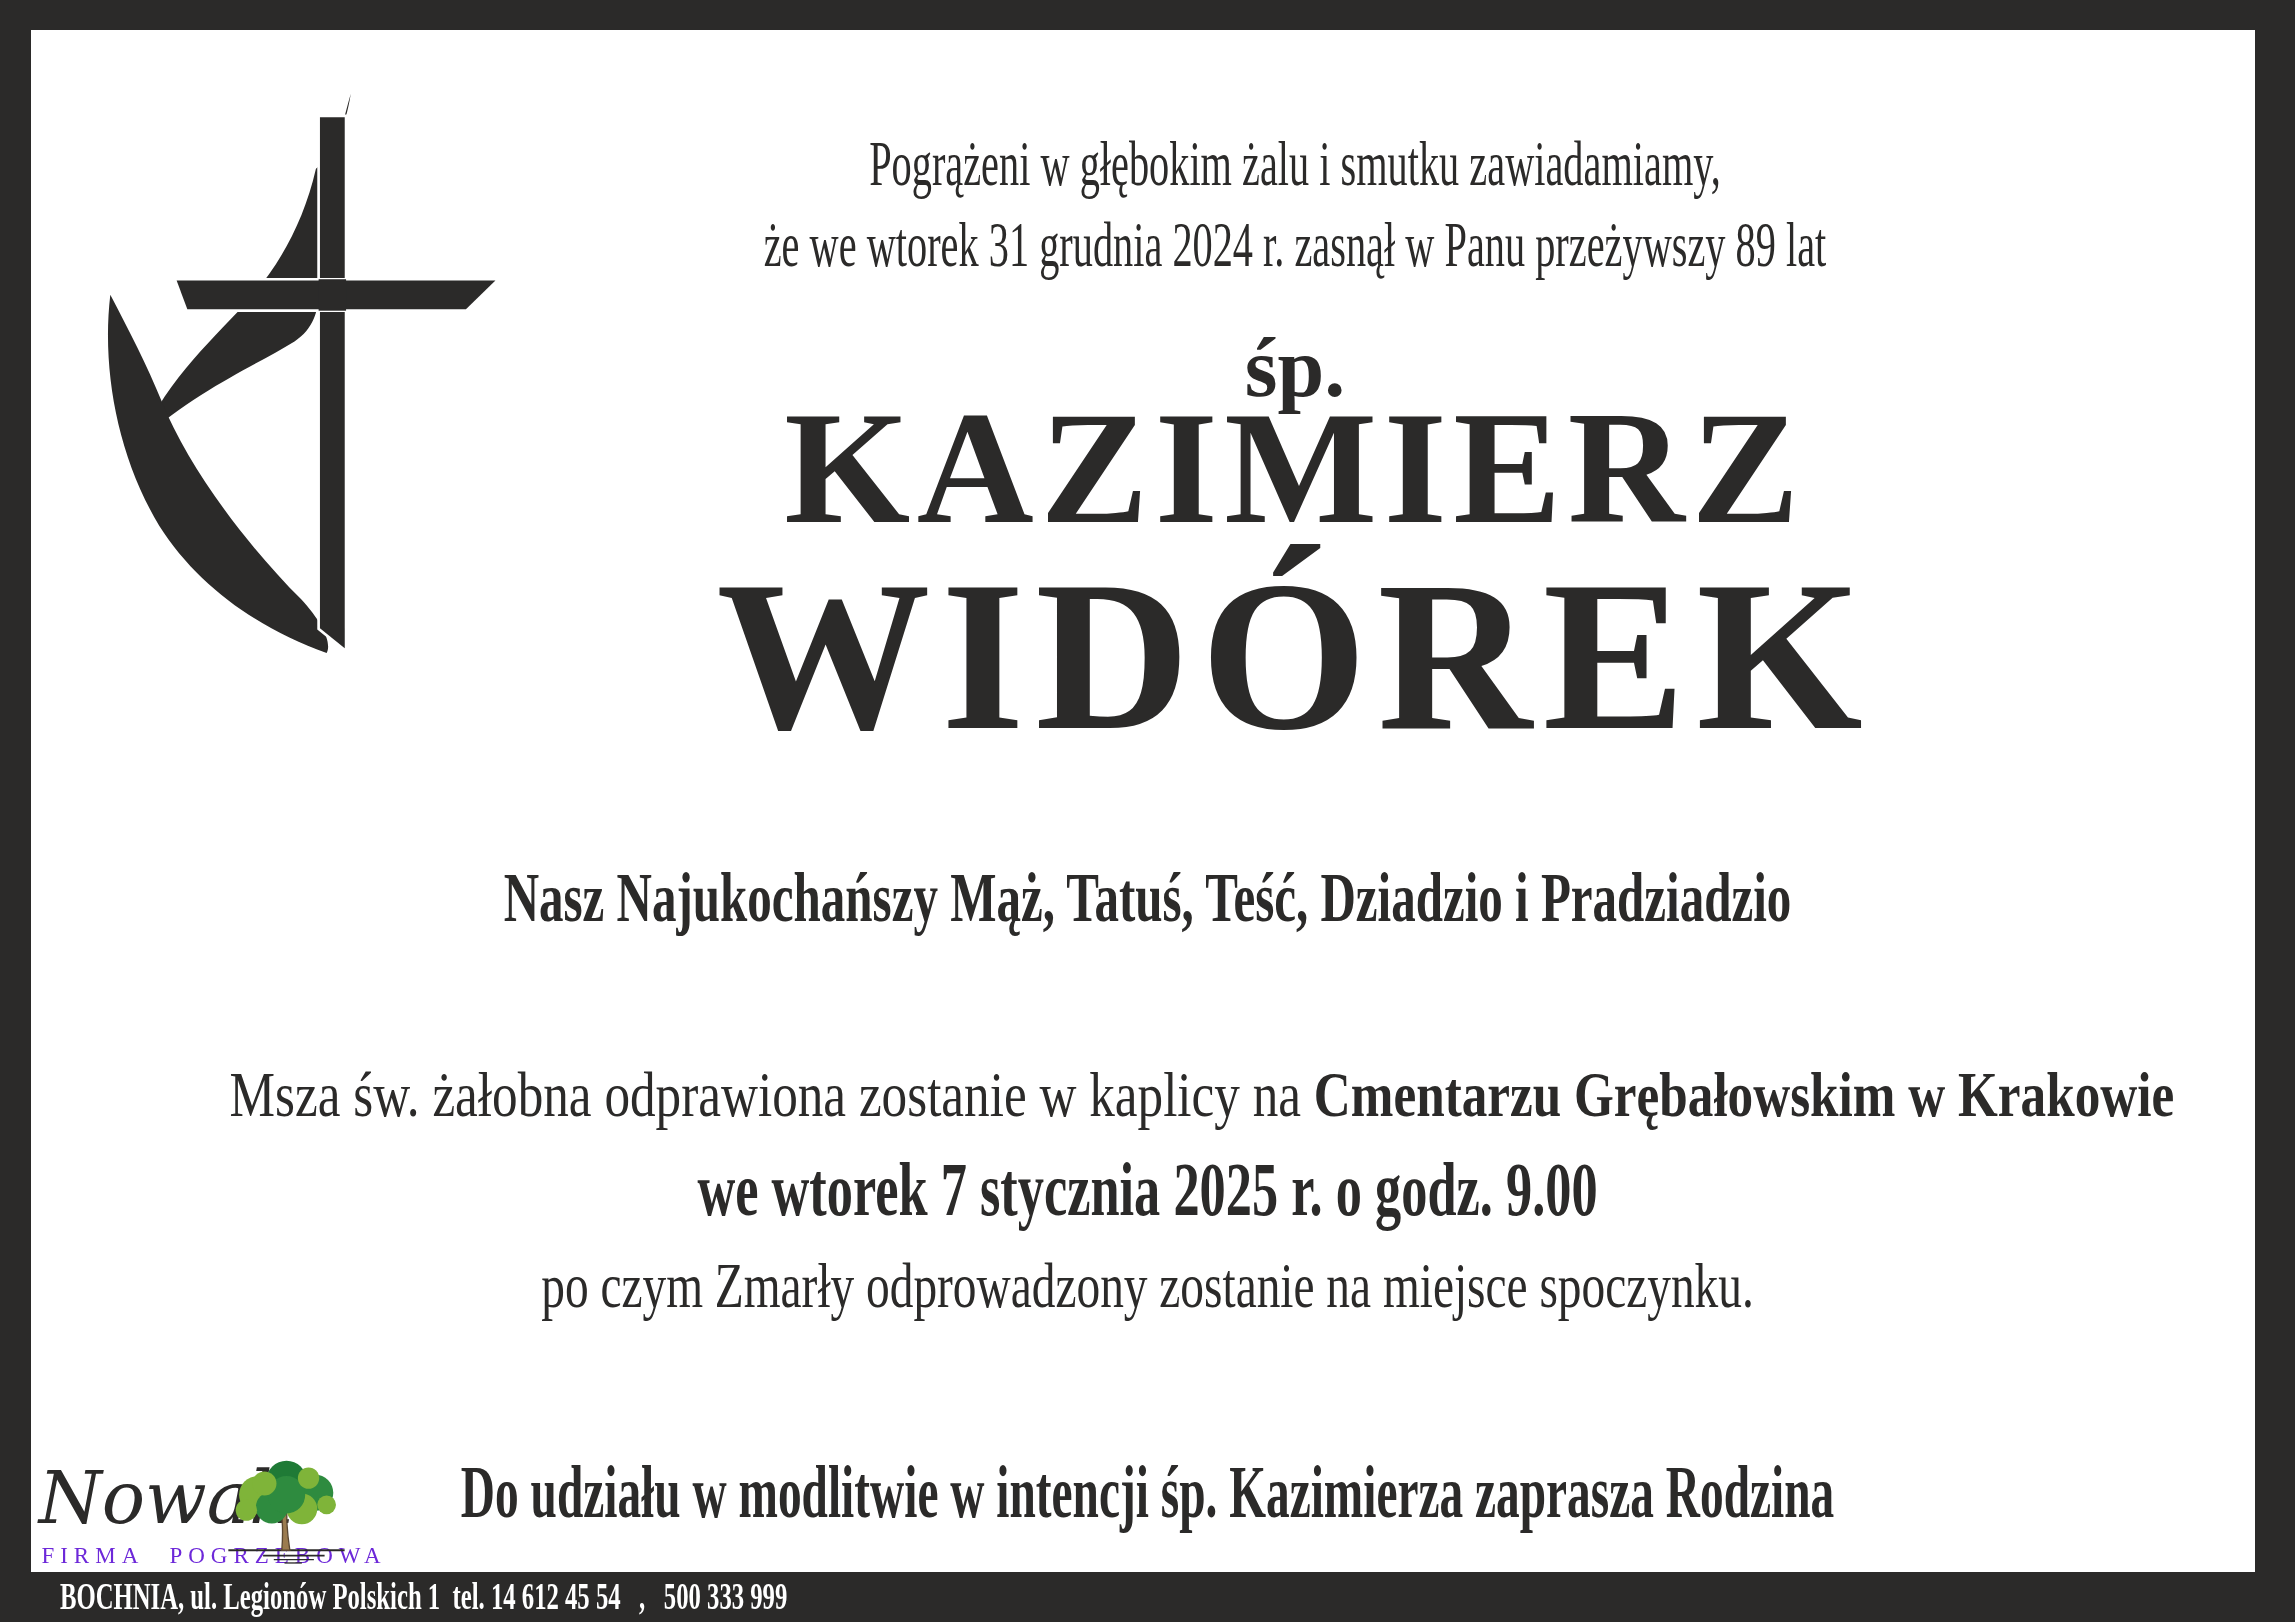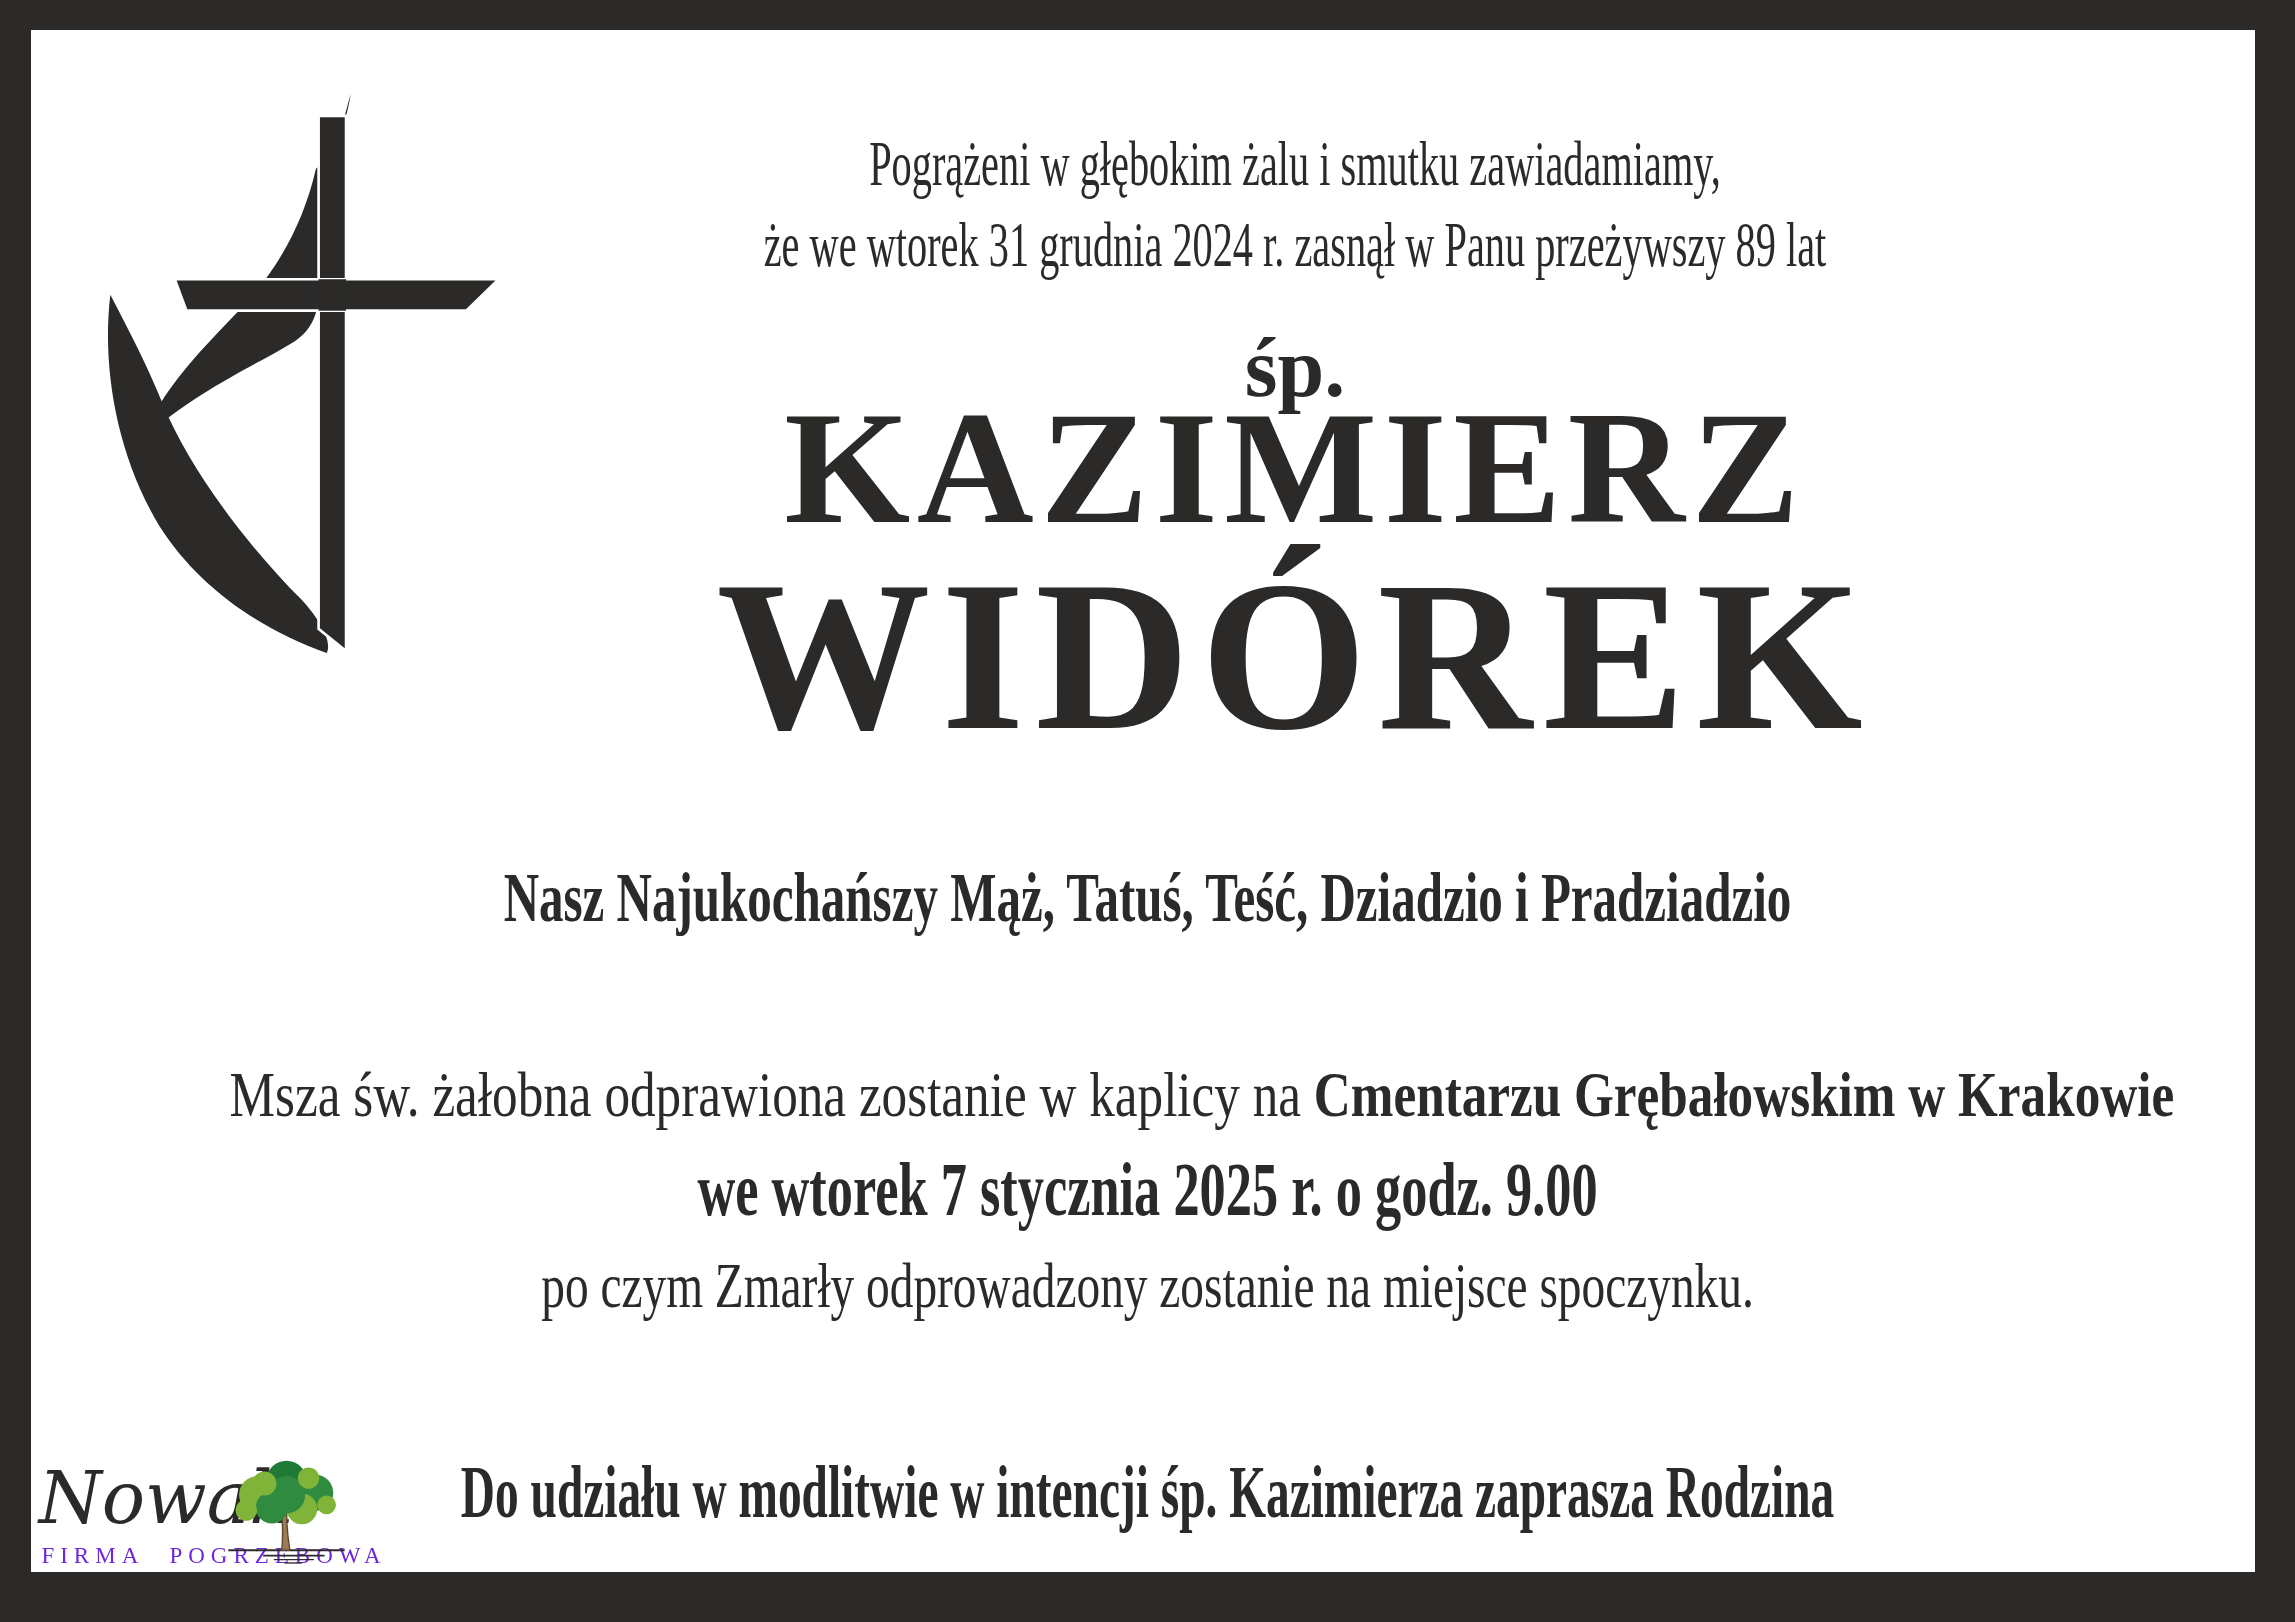--- a/index.html
+++ b/index.html
@@ -197,15 +197,18 @@
       <circle cx="73" cy="74" r="24" fill="#2e8b3f"></circle>
       <circle cx="118" cy="76" r="23" fill="#7fb439"></circle>
       <circle cx="95" cy="55" r="28" fill="#2e8b3f"></circle>
       <circle cx="35" cy="78" r="16" fill="#7fb439"></circle>
       <circle cx="62" cy="38" r="18" fill="#7fb439"></circle>
       <circle cx="128" cy="30" r="16" fill="#7fb439"></circle>
       <circle cx="155" cy="70" r="14" fill="#7fb439"></circle>
     </svg>
   </div>
 
+  <div class="address-bar">
+    <span class="address-text">BOCHNIA, ul. Legionów Polskich 1  tel. 14 612 45 54   ,   500 333 999</span>
+  </div>
 
 </div>
 
 
 </body></html>

